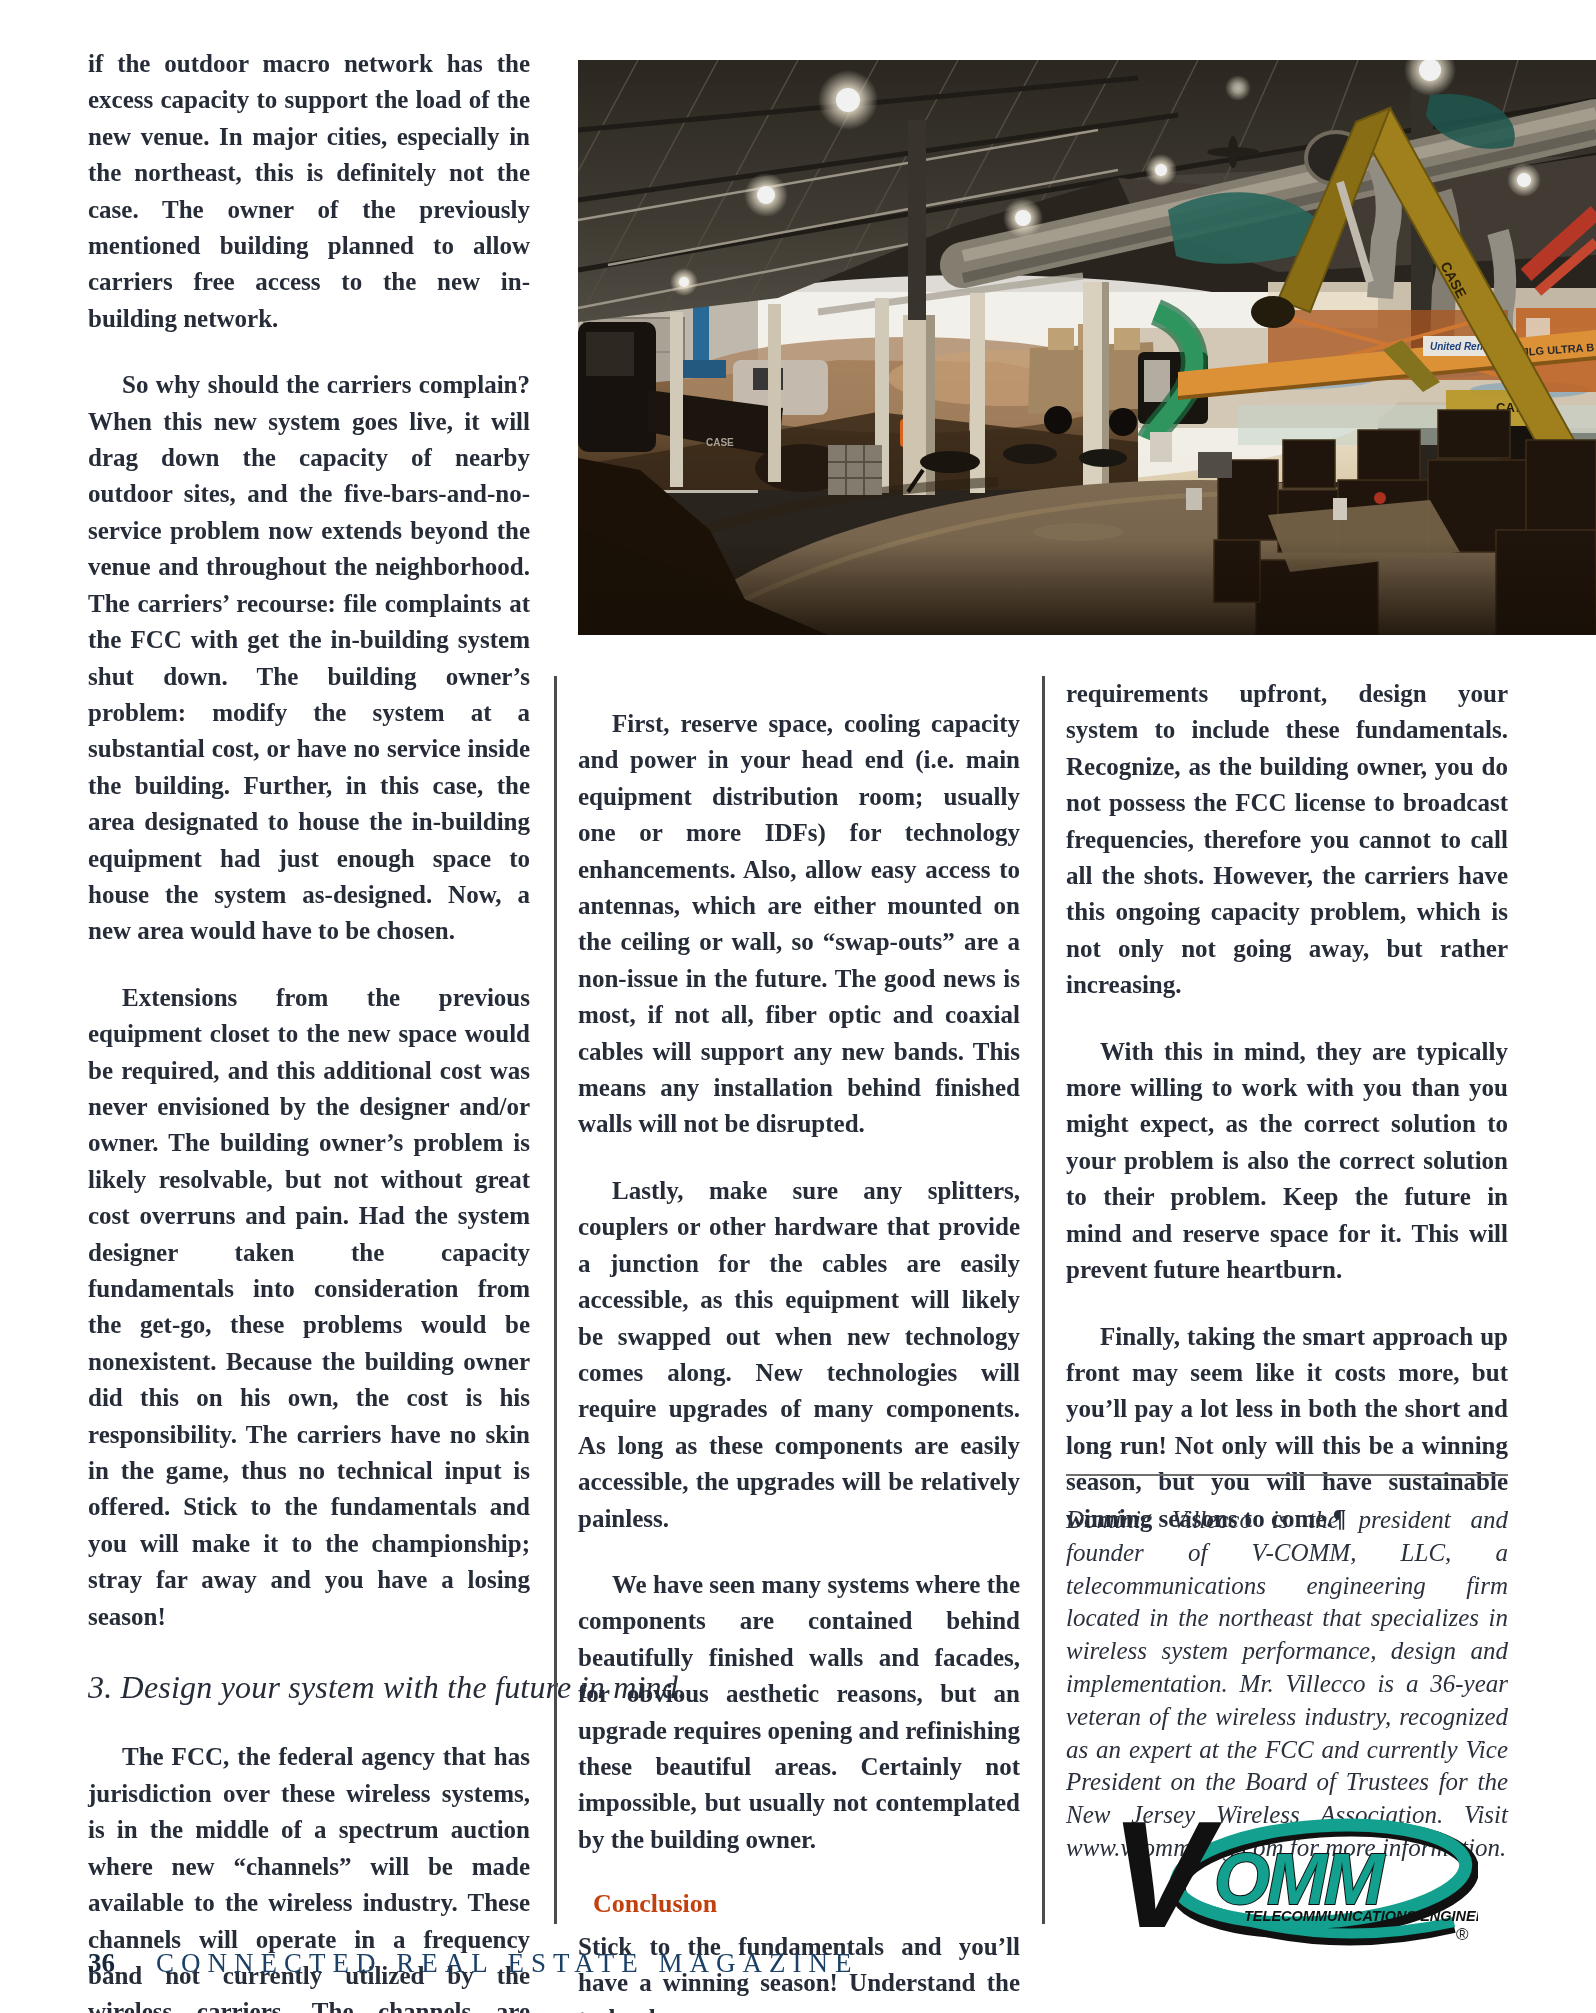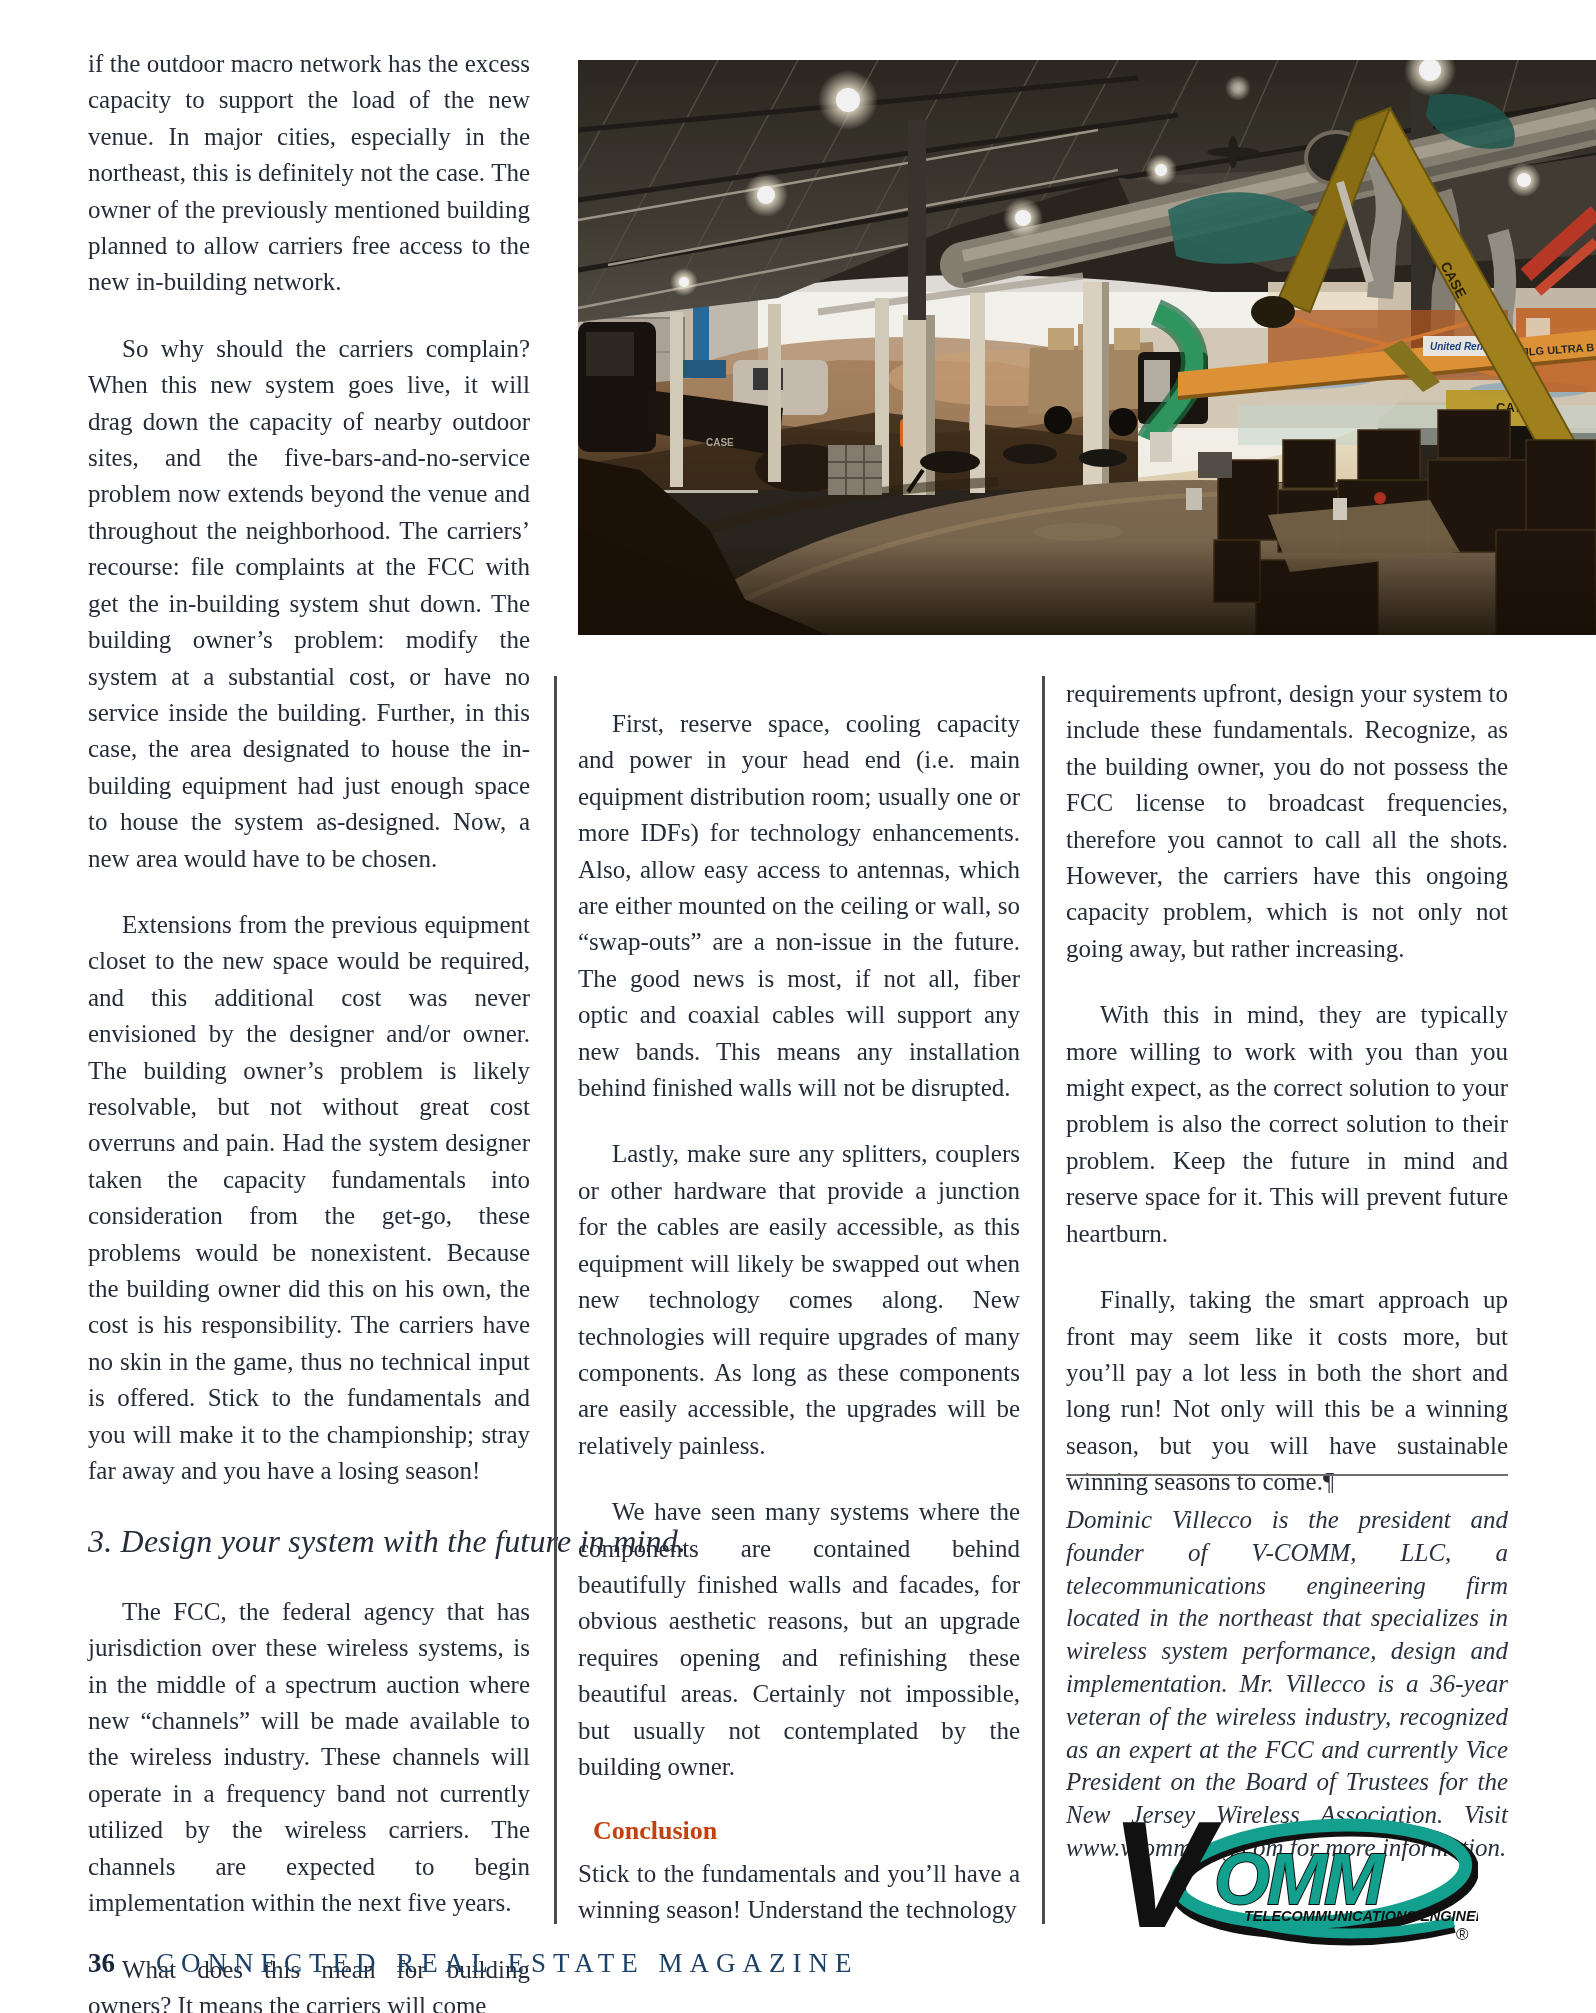--- a/index.html
+++ b/index.html
@@ -6,21 +6,21 @@
   body{
     width:1596px;height:2013px;background:#ffffff;position:relative;
     font-family:"Liberation Serif","DejaVu Serif",serif;color:#262c38;
     overflow:hidden;
   }
   .page{position:absolute;inset:0;}
   .col{position:absolute;width:442px;font-size:25px;line-height:36.4px;text-align:justify;}
   #col1{left:88px;top:46px;}
   #col2{left:578px;top:676px;}
   #col3{left:1066px;top:676px;}
-  .col p{margin:0;}
+  .col p{margin:0;font-weight:bold;}
   .col p.indent{text-indent:34px;margin-top:30px;}
   .subhead-italic{
     font-style:italic;font-weight:normal;font-size:32px;margin:34px 0;
     white-space:nowrap;letter-spacing:.2px;
   }
   .conclusion-head{
     color:#c2410c;font-weight:bold;font-size:26px;margin:28px 0 6px 15px;
   }
   .photo{position:absolute;left:578px;top:60px;width:1018px;height:575px;background:#2b261f;}
   .photo svg{display:block;width:100%;height:100%;}

